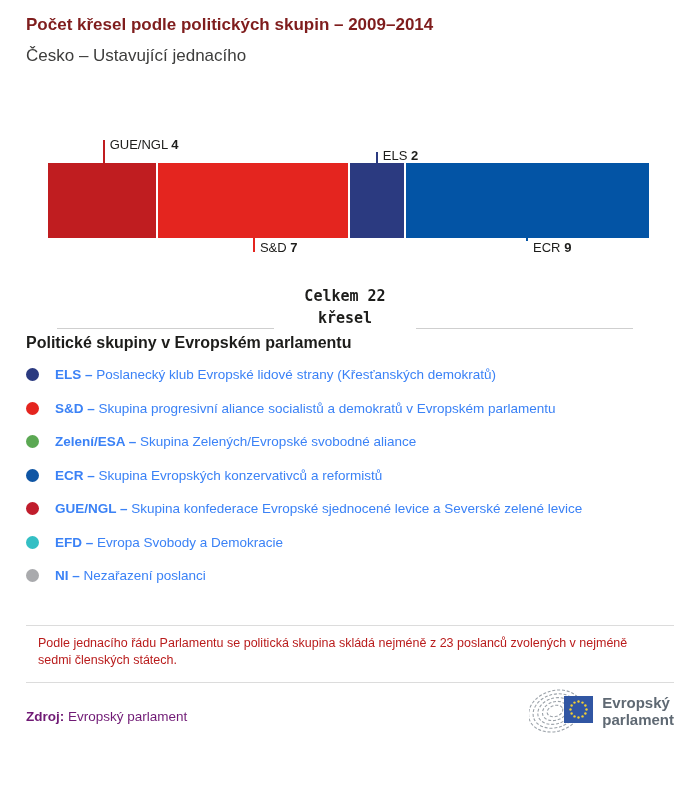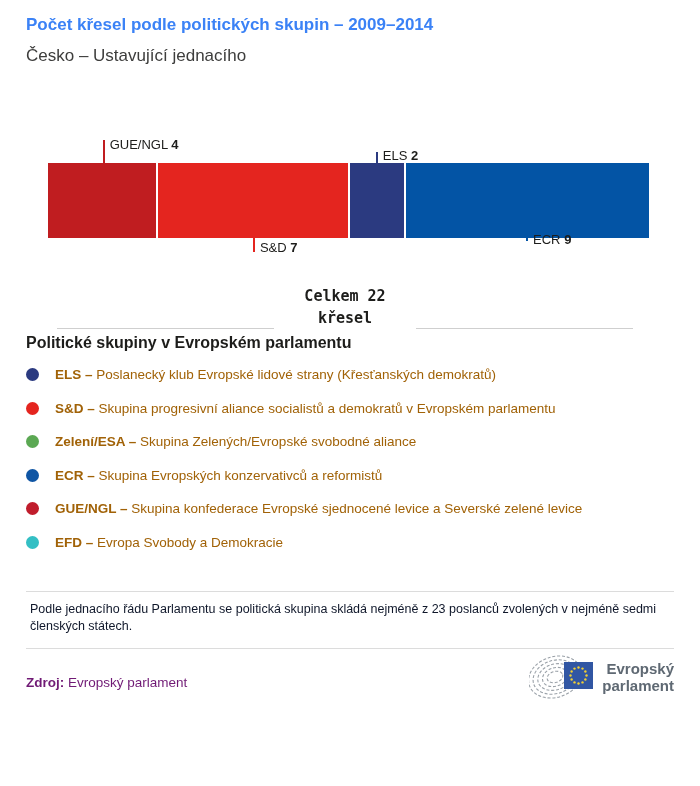--- a/index.html
+++ b/index.html
@@ -1,19 +1,19 @@
 <!DOCTYPE html>
 <html><head>
 <meta charset="utf-8">
 <style>
   html,body {margin:0; padding:0; background:#fff;}
   body {font-family:"Liberation Sans", sans-serif; color:#1d1d1b;}
   .page {position:relative; width:700px; height:786px; box-sizing:border-box; padding:14px 26px 0; overflow:hidden; background:#fff;}
 
-  h1 {font-size:17px; line-height:22px; margin:0; font-weight:700; color:#3b82f6;}
+  h1 {font-size:17px; line-height:22px; margin:0; font-weight:700; color:#7f1d1d;}
   .subtitle {font-size:17px; line-height:22px; margin-top:9px; color:#3d3d3c; font-weight:400;}
 
   .bar-wrap {position:relative; margin:96px 25px 0 22px; height:65px;}
   .bar {display:flex; height:75px; column-gap:2px;}
   .bar-seg {height:100%; flex-basis:0;}
 
   .bar-label {position:absolute; display:flex; white-space:nowrap; font-size:13px; color:#1d1d1b;}
   .bar-label.top {bottom:100%; align-items:flex-end;}
   .bar-label.bottom {top:100%; align-items:flex-start;}
   .tick {width:2px; flex:0 0 2px;}
@@ -21,32 +21,32 @@
   .lab-txt b {font-weight:700;}
 
   .total-row {display:flex; align-items:flex-end; margin:57px 41px 0 31px;}
   .rule {flex:1; height:1px; background:#cfcfcf;}
   .total-text {padding:0 30px; text-align:center; font-family:"DejaVu Sans Mono", monospace; font-weight:700; font-size:15px; line-height:22px; color:#1d1d1b;}
 
   h2 {font-size:16px; line-height:21px; margin:3px 0 0; font-weight:700; color:#1d1d1b;}
   .legend {margin-top:5px;}
   .legend-row {display:flex; align-items:center; height:33.5px;}
   .dot {width:13px; height:13px; border-radius:50%; flex:0 0 13px; margin-right:16px;}
-  .legend-text {font-size:13.5px; line-height:17px; color:#a16207;}
+  .legend-text {font-size:13.5px; line-height:17px; color:#3b82f6;}
   .legend-text b {font-weight:700;}
 
   .divider {border:none; border-top:1px solid #dcdcdc; margin:0;}
   .divider.top {margin-top:32px;}
   .divider.bottom {margin-top:13px;}
-  .footnote {font-size:12.5px; line-height:17px; color:#0f172a; margin:9px 4px 0; max-width:632px;}
+  .footnote {font-size:12.5px; line-height:17px; color:#b91c1c; margin:9px 12px 0; max-width:632px;}
 
   .source-row {display:flex; justify-content:space-between; align-items:flex-end; margin-top:5px;}
   .source {font-size:13.5px; margin-bottom:10px; color:#701a75;}
   .source b {font-weight:700;}
-  .logo {display:flex; align-items:center;text-align:right;}
+  .logo {display:flex; align-items:center;}
   .logo svg {display:block;}
   .logo-text {margin-left:9px; color:#5f6973; font-weight:700; font-size:15px; line-height:17px;}
 </style>
 </head>
 <body>
 
 <div class="page">
 
   <h1>Počet křesel podle politických skupin – 2009–2014</h1>
   <div class="subtitle">Česko – Ustavující jednacího</div>
@@ -65,21 +65,21 @@
       <div class="bar-label bottom" style="left: 34.0909%;">
         <span class="tick" style="height: 24px; background-color: rgb(228, 37, 31);"></span>
         <span class="lab-txt" style="margin-top: 12px;"><span>S&amp;D </span><b>7</b></span>
       </div>
       <div class="bar-label top" style="left: 54.5455%; text-align: right;">
         <span class="tick" style="height: 11px; background-color: rgb(43, 58, 128);"></span>
         <span class="lab-txt" style="margin-bottom: 0px;"><span>ELS </span><b>2</b></span>
       </div>
       <div class="bar-label bottom" style="left: 79.5455%;">
         <span class="tick" style="height: 13px; background-color: rgb(3, 84, 165);"></span>
-        <span class="lab-txt" style="margin-top: 4px;"><span>ECR </span><b>9</b></span>
+        <span class="lab-txt" style="margin-top: 12px;"><span>ECR </span><b>9</b></span>
       </div>
     </div>
 
   <div class="total-row">
     <span class="rule"></span>
     <div class="total-text">
       <div>Celkem 22</div>
       <div>křesel</div>
     </div>
     <span class="rule"></span>
@@ -104,20 +104,24 @@
       <span class="dot" style="background-color: rgb(15, 85, 164);"></span>
       <span class="legend-text"><b>ECR –</b> <span>Skupina Evropských konzervativců a reformistů</span></span>
     </div>
     <div class="legend-row">
       <span class="dot" style="background-color: rgb(192, 29, 44);"></span>
       <span class="legend-text"><b>GUE/NGL –</b> <span>Skupina konfederace Evropské sjednocené levice a Severské zelené levice</span></span>
     </div>
     <div class="legend-row">
       <span class="dot" style="background-color: rgb(51, 191, 196);"></span>
       <span class="legend-text"><b>EFD –</b> <span>Evropa Svobody a Demokracie</span></span>
+    </div>
+    <div class="legend-row">
+      <span class="dot" style="background-color: rgb(169, 170, 173);"></span>
+      <span class="legend-text"><b>NI –</b> <span>Nezařazení poslanci</span></span>
     </div>
   </div>
 
   <hr class="divider top">
   <p class="footnote">Podle jednacího řádu Parlamentu se politická skupina skládá nejméně z 23 poslanců zvolených v nejméně sedmi členských státech.</p>
   <hr class="divider bottom">
 
   <div class="source-row">
     <div class="source">
       <b>Zdroj:</b>

